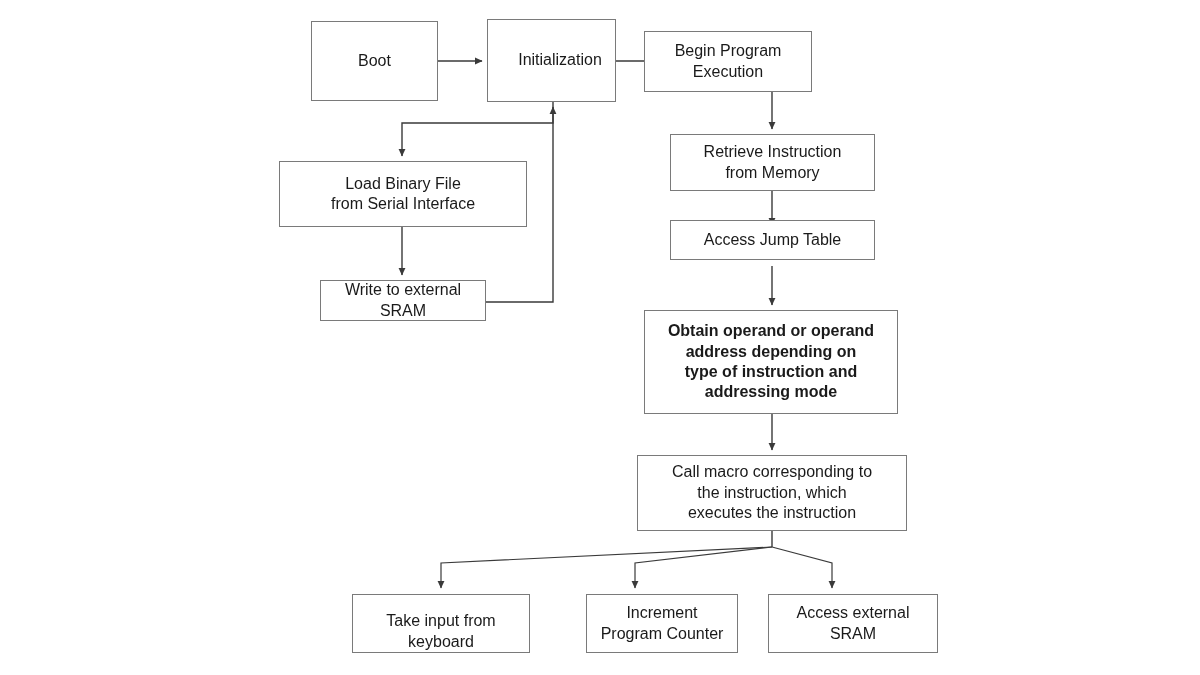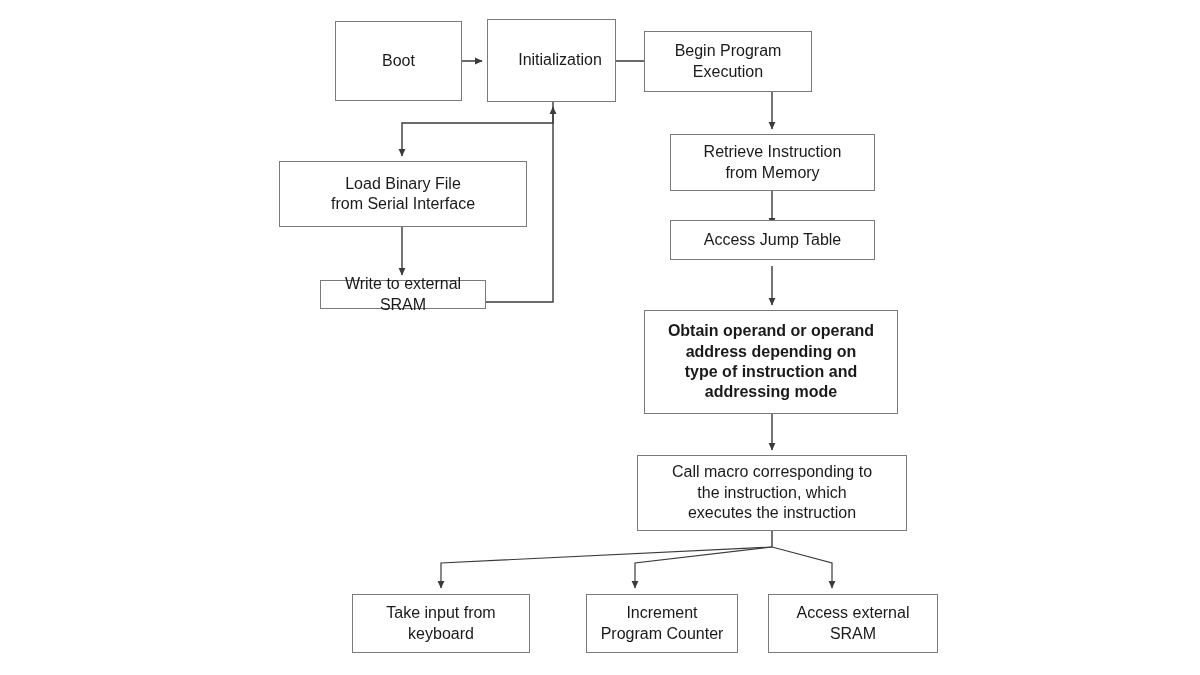--- a/index.html
+++ b/index.html
@@ -98,39 +98,39 @@
 
     <g>
       <path d="M772,547 L635,563 L635,588" fill="none" stroke="#3a3a3a" stroke-width="1.2" marker-end="url(#ah)"></path>
     </g>
 
     <g>
       <path d="M772,547 L832,563 L832,588" fill="none" stroke="#3a3a3a" stroke-width="1.2" marker-end="url(#ah)"></path>
     </g>
   </svg>
 
-  <div class="node" style="left:311px; top:21px; width:127px; height:80px;margin-left:24px;">
+  <div class="node" style="left:311px; top:21px; width:127px; height:80px;">
     <span>Boot</span>
   </div>
 
   <div class="node" style="left:487px; top:19px; width:129px; height:83px;padding-left:17px;">
     <span>Initialization</span>
   </div>
 
   <div class="node" style="left:644px; top:31px; width:168px; height:61px;">
     <span>Begin Program
 Execution</span>
   </div>
 
   <div class="node" style="left:279px; top:161px; width:248px; height:66px;">
     <span>Load Binary File
 from Serial Interface</span>
   </div>
 
-  <div class="node" style="left:320px; top:280px; width:166px; height:29px;">
+  <div class="node" style="left:320px; top:280px; width:166px; height:41px;">
     <span>Write to external
 SRAM</span>
   </div>
 
   <div class="node" style="left:670px; top:134px; width:205px; height:57px;">
     <span>Retrieve Instruction
 from Memory</span>
   </div>
 
   <div class="node" style="left:670px; top:220px; width:205px; height:40px;">
@@ -143,21 +143,21 @@
 type of instruction and
 addressing mode</span>
   </div>
 
   <div class="node" style="left:637px; top:455px; width:270px; height:76px;">
     <span>Call macro corresponding to
 the instruction, which
 executes the instruction</span>
   </div>
 
-  <div class="node" style="left:352px; top:594px; width:178px; height:59px;">
+  <div class="node" style="left:352px; top:594px; width:178px; height:59px;align-items:flex-end;">
     <span>Take input from
 keyboard</span>
   </div>
 
   <div class="node" style="left:550px; top:594px; width:152px; height:59px;margin-left:36px;">
     <span>Increment
 Program Counter</span>
   </div>
 
   <div class="node" style="left:768px; top:594px; width:170px; height:59px;">

